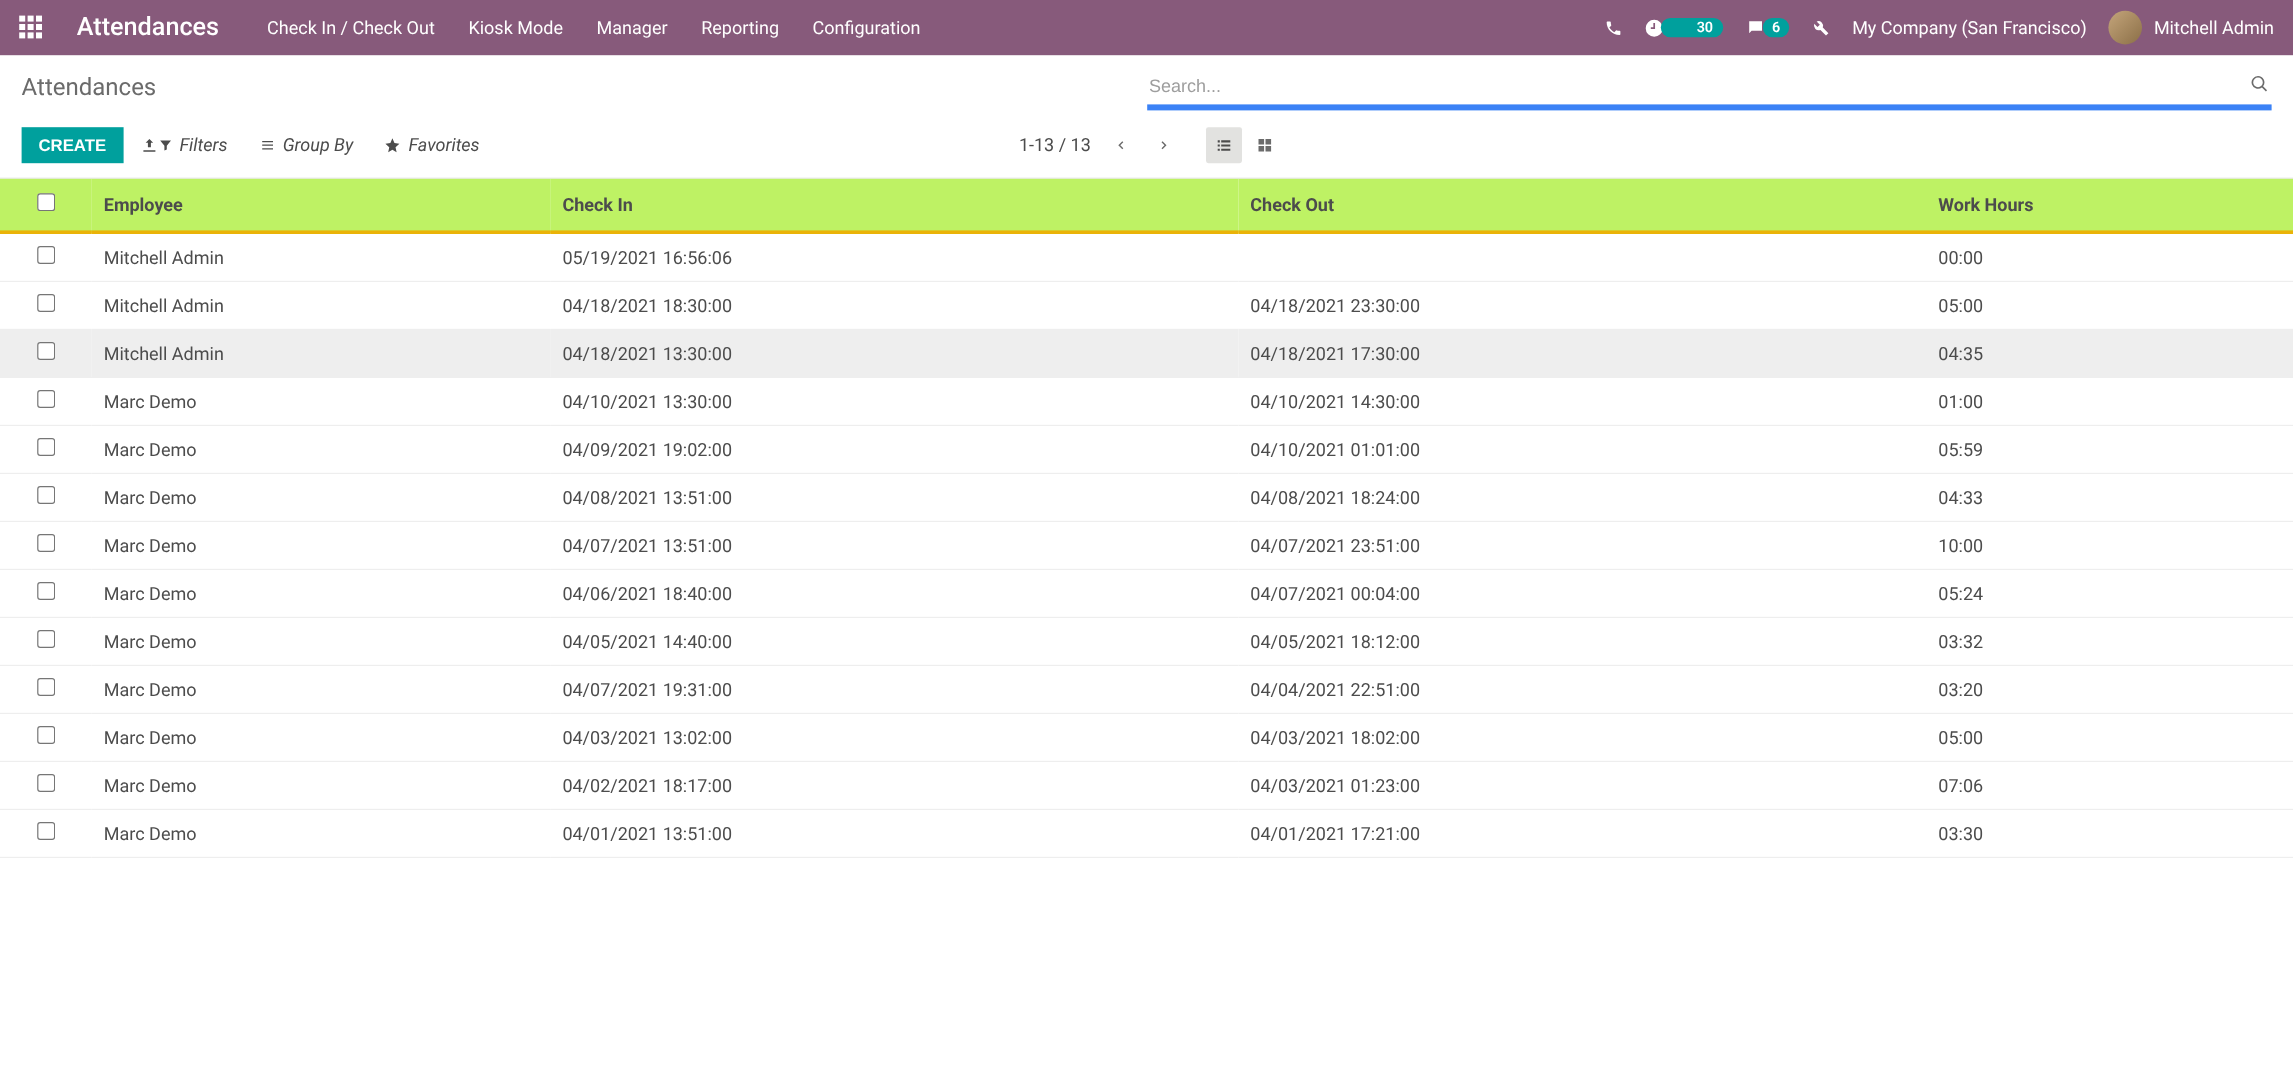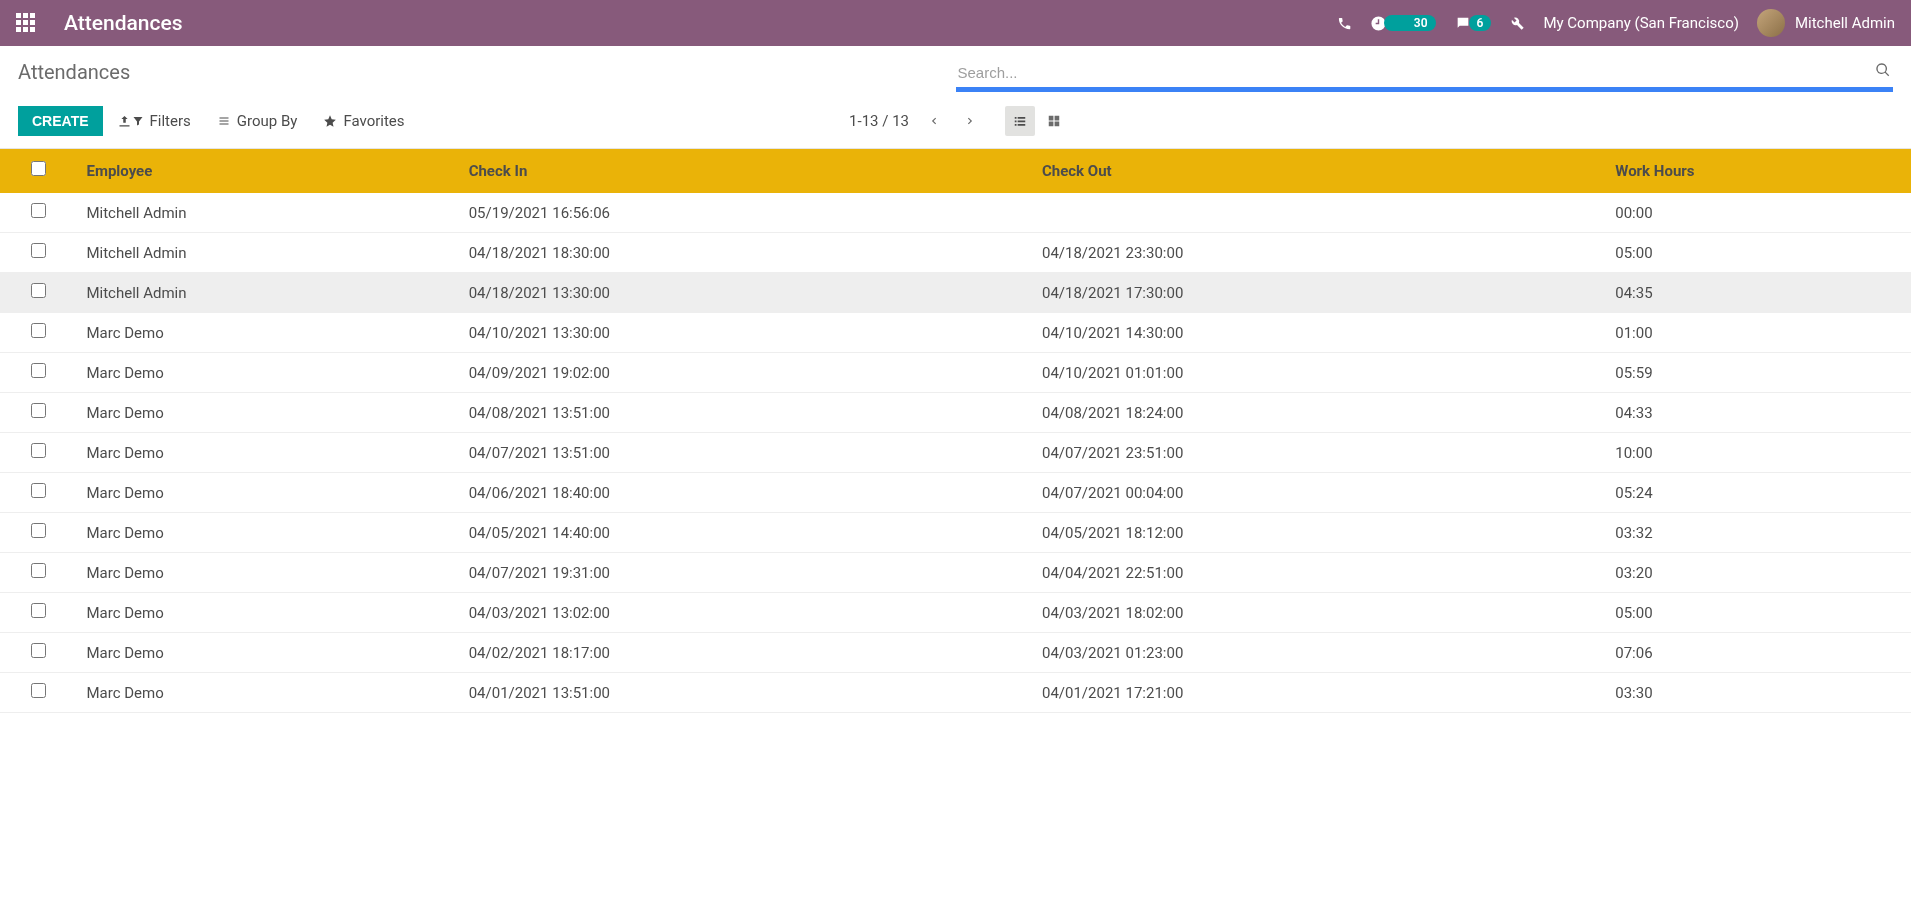--- a/index.html
+++ b/index.html
@@ -74,41 +74,41 @@
   .btn-create {
     background: #00a09d; color:#fff; border:none;
     padding: 7px 14px; font-size: 14px; font-weight: 600;
     cursor:pointer;
   }
   .btn-import {
     background:none; border:none; margin-left:14px; cursor:pointer;
     color:#4c4c4c; font-size:15px;
   }
   .search-options { margin-left:auto; display:flex; gap:26px; align-items:center; }
-  .search-opt { display:flex; align-items:center; gap:6px; cursor:pointer; color:#4c4c4c; font-size:15px; }
+  .search-opt { display:flex; align-items:center; gap:6px; cursor:pointer; color:#4c4c4c; font-size:15px;font-style:italic; }
   .pager-section { margin-left:auto; display:flex; align-items:center; gap:14px; }
   .pager-text { font-size:15px; color:#4c4c4c; }
   .pager-arrow { cursor:pointer; padding:4px 6px; color:#4c4c4c; }
   .view-switch { display:flex; gap:4px; margin-left:10px; }
   .view-btn {
     width:30px; height:30px; display:flex; align-items:center; justify-content:center;
     cursor:pointer; border-radius:2px;
   }
   .view-btn.active { background:#e2e2e0; }
 
   .cp-right-group { display:flex; align-items:center; width:50%; }
 
   
   table.list {
     width:100%; border-collapse:collapse;
   }
   table.list th {
     text-align:left; font-weight:700; font-size:15px; color:#4c4c4c;
-    padding: 12px 10px; border-bottom:1px solid #eab308;
-    background:#eab308;
+    padding: 12px 10px; border-bottom:3px solid #eab308;
+    background:#bef264;
   }
   table.list th.num, table.list td.num { text-align:left; padding-right:22px; }
   table.list th:first-child, table.list td:first-child { width:44px; text-align:center; }
   table.list td {
     padding: 10px 10px; font-size:15px; color:#4c4c4c;
     border-bottom:1px solid #eee;
   }
   table.list tbody tr.hovered { background:#eeeeee; }
   input[type=checkbox] {
     width:15px; height:15px; cursor:pointer;
@@ -131,20 +131,27 @@
       <span></span>
       <span></span>
     <span></span>
       <span></span>
       <span></span>
     <span></span>
       <span></span>
       <span></span>
   </div>
   <div class="brand">Attendances</div>
+  <div class="nav-links">
+    <a>Check In / Check Out</a>
+    <a>Kiosk Mode</a>
+    <a>Manager</a>
+    <a>Reporting</a>
+    <a>Configuration</a>
+  </div>
 
   <div class="topbar-right">
     <div class="icon-btn">
       <svg width="15" height="15" viewBox="0 0 24 24" class="phone-svg">
           <path d="M6.6 10.8c1.4 2.8 3.8 5.1 6.6 6.6l2.2-2.2c.3-.3.7-.4 1.1-.3 1.2.4 2.5.6 3.8.6.6 0 1 .4 1 1V20c0 .6-.4 1-1 1C10.6 21 3 13.4 3 4c0-.6.4-1 1-1h3.5c.6 0 1 .4 1 1 0 1.3.2 2.6.6 3.8.1.4 0 .8-.3 1.1L6.6 10.8z"></path>
         </svg>
     </div>
     <div class="icon-btn">
       <svg width="17" height="17" viewBox="0 0 24 24" class="clock-svg">
           <path d="M12 2a10 10 0 1 0 .001 20A10 10 0 0 0 12 2zm1 11h-5v-2h3V6h2v7z"></path>

